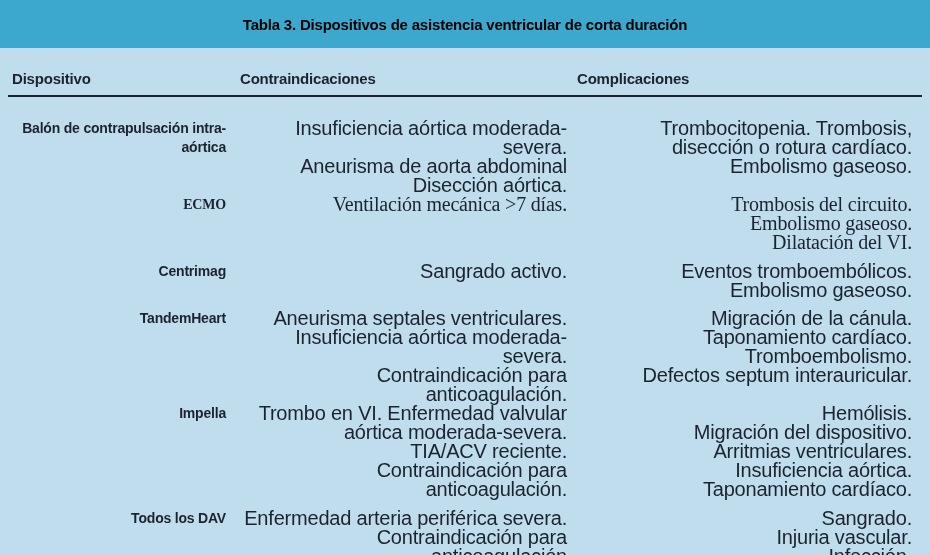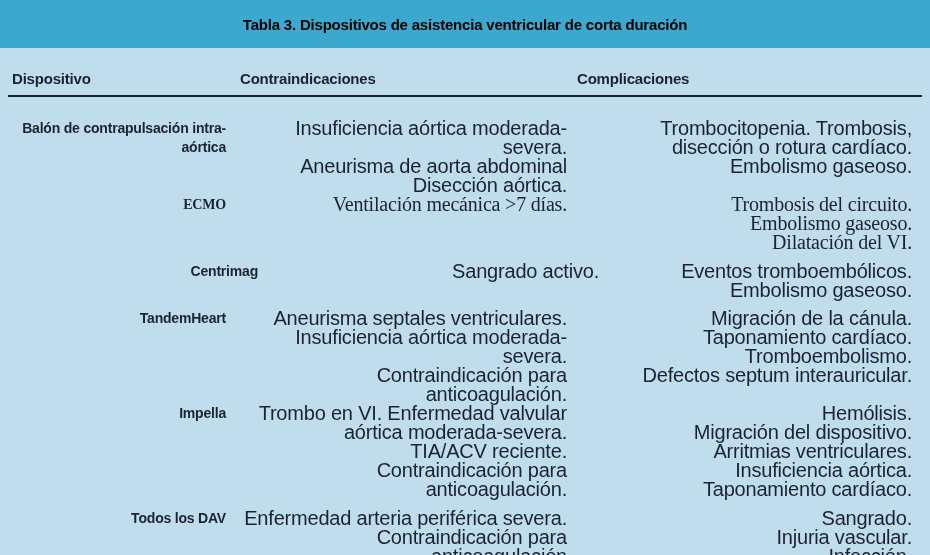--- a/index.html
+++ b/index.html
@@ -56,21 +56,21 @@
     padding-right: 14px;
   }
   .t-row .line {
     font-size: 20px;
     line-height: 19px;
     padding-right: 10px;
   }
   
   .t-row.r0 { min-height: 67px; }
   .t-row.r1 { min-height: 67px; font-family: Liberation Serif, serif; }
-  .t-row.r2 { min-height: 47px; margin-left: 32px; }
+  .t-row.r2 { min-height: 47px; }
   .t-row.r3 { min-height: 86px; }
   .t-row.r4 { min-height: 105px; }
   .t-row.r5 { min-height: 79px; }
 </style>
 </head>
 <body>
 
 <div class="page">
 
   <div class="title-bar">

